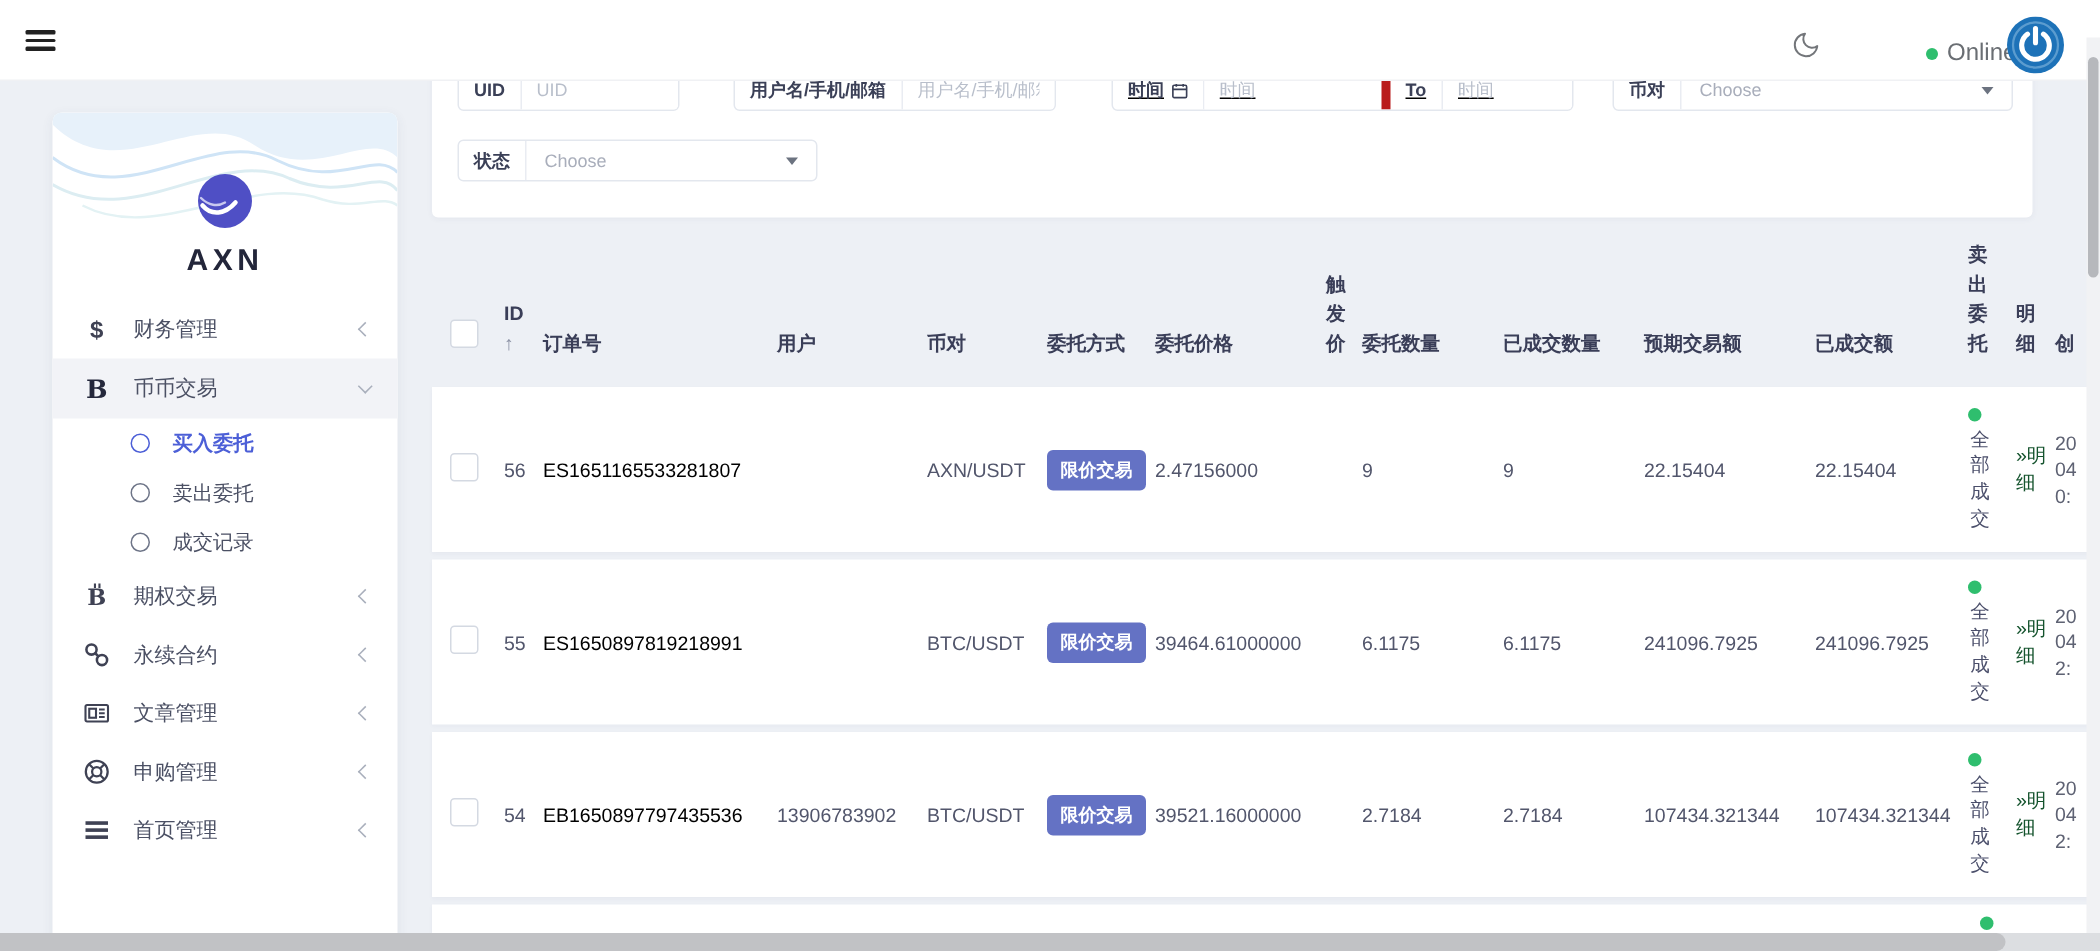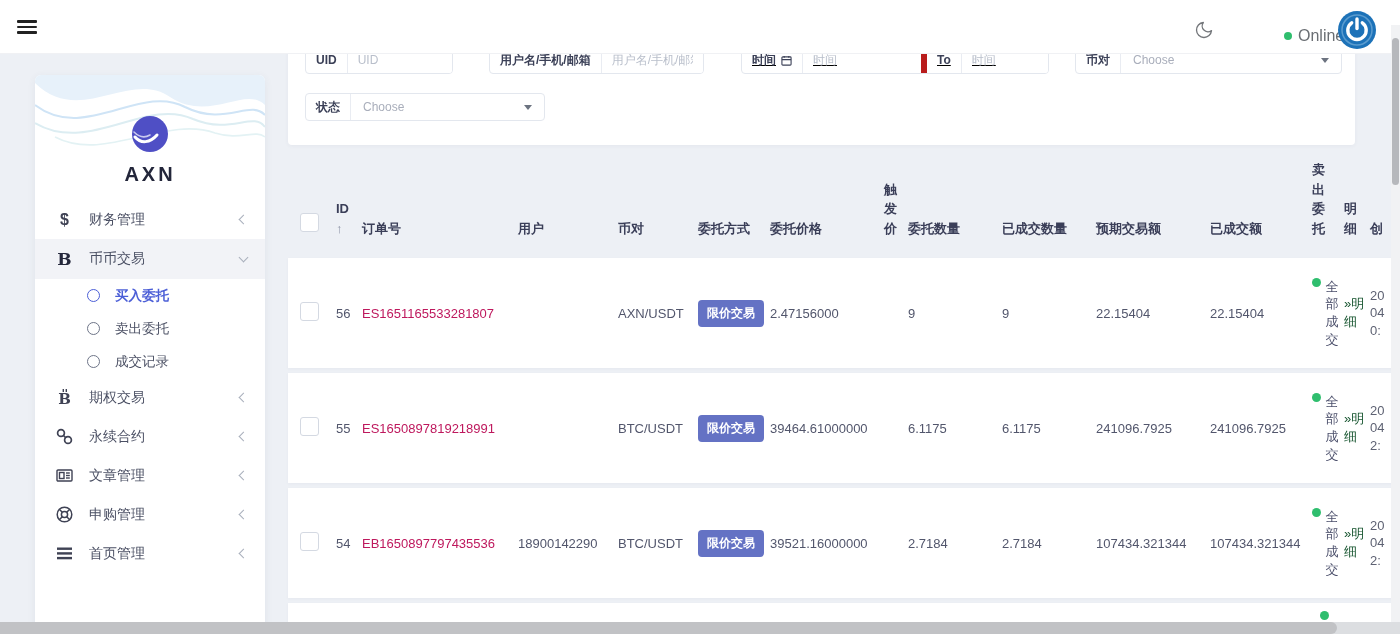--- a/index.html
+++ b/index.html
@@ -60,24 +60,24 @@
     grid-template-columns:36px 26px 156px 100px 80px 72px 114px 24px 94px 94px 114px 102px 32px 26px 60px; }
   .thead { top:160px; height:80px; align-items:end; padding-bottom:10px; font-size:13px; font-weight:bold;
            color:#3a3e58; line-height:1.5; }
   .sort-arrow { color:#8d93a6; font-weight:normal; }
   .hwrap { width:15px; word-break:break-all; }
   .cbox { appearance:none; -webkit-appearance:none; width:19px; height:19px; border:1px solid #d4d9e2;
           border-radius:3px; background:#fff; cursor:pointer; margin:0; }
   .thead .cbox { margin-bottom:1px; }
   .trow { background:#fff; height:110px; align-items:center; font-size:13px; color:#52566c;
           box-shadow:0 1px 3px rgba(50,60,90,.04); }
-  .trow .c-order { color:#be185d; }
+  .trow .c-order { color:#000000; }
   .badge { display:inline-block; background:#6472c4; color:#fff; font-size:12px; font-weight:bold;
            padding:5px 9px; border-radius:4px; white-space:nowrap; }
-  .c-progress { display:flex; align-items:flex-start; gap:3px; }
+  .c-progress { display:flex; flex-direction:column; align-items:flex-start; gap:3px;justify-content:space-between; }
   .gdot { width:9px; height:9px; border-radius:50%; background:#2fbe6e; }
   .pwrap { width:16px; word-break:break-all; line-height:1.35; color:#4b4f6b; text-align:center; }
   .c-detail { width:15px; word-break:break-all; line-height:1.35; color:#14532d; cursor:pointer; }
   .c-created { white-space:pre-line; line-height:1.35; color:#5e6273; }
   .row-stub { position:absolute; left:288px; top:603px; width:1130px; height:110px; background:#fff;
               box-shadow:0 1px 3px rgba(50,60,90,.04); }
   .row-stub .gdot { position:absolute; left:1032px; top:8px; }
 
   
   .vtrack { position:absolute; right:0; top:25px; width:9px; height:609px; background:#f1f2f4; z-index:60; }
@@ -361,21 +361,21 @@
     <div class="c-detail">»明细</div>
     <div class="c-created">20
 04
 2:</div>
   </div>
 
   <div class="trow" style="top:488px;">
     <div><input type="checkbox" class="cbox" style=""></div>
     <div>54</div>
     <div class="c-order">EB1650897797435536</div>
-    <div>18900142290</div>
+    <div>13906783902</div>
     <div>BTC/USDT</div>
     <div><span class="badge">限价交易</span></div>
     <div>39521.16000000</div>
     <div></div>
     <div>2.7184</div>
     <div>2.7184</div>
     <div>107434.321344</div>
     <div>107434.321344</div>
     <div class="c-progress">
       <span class="gdot"></span>

